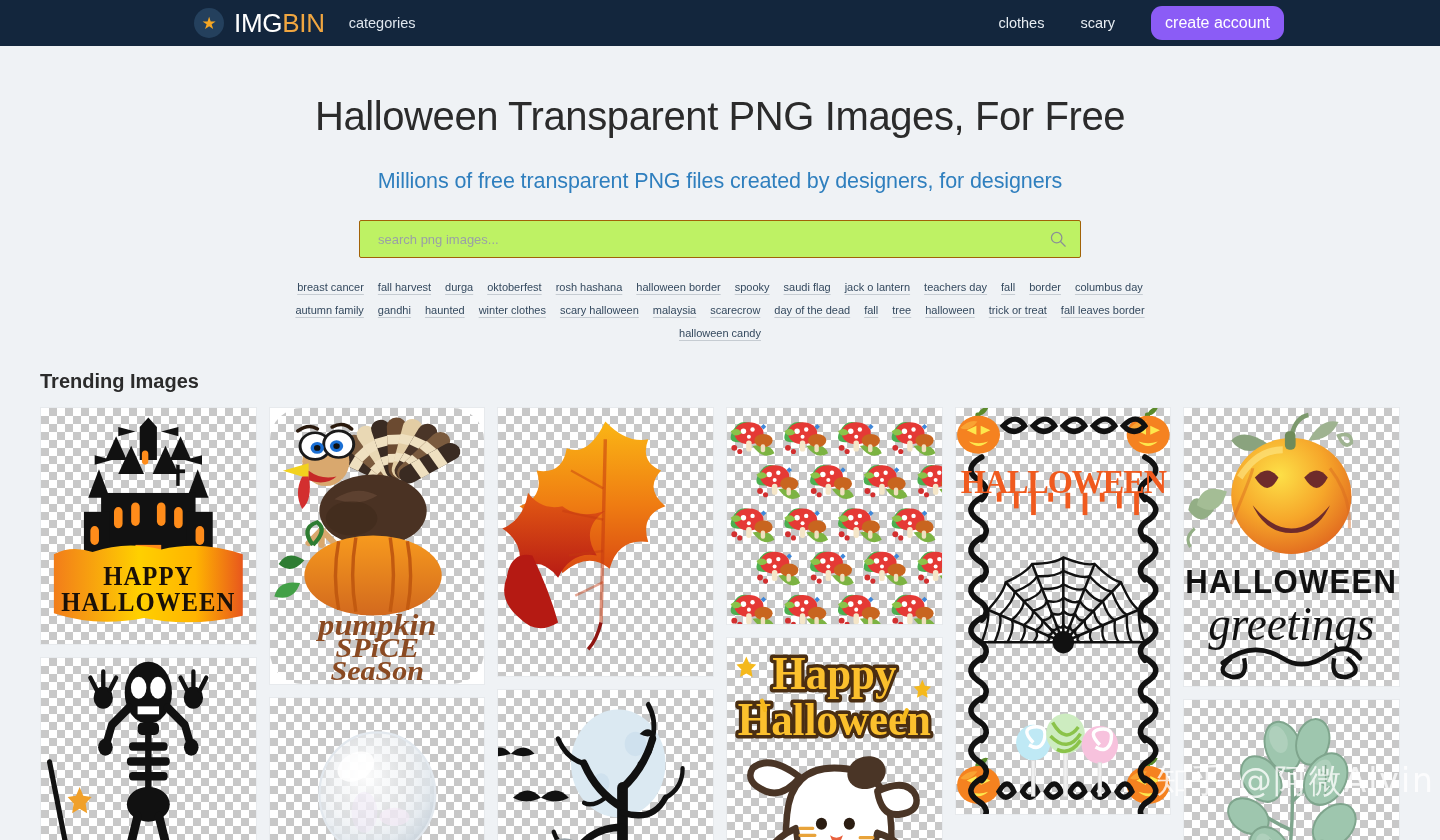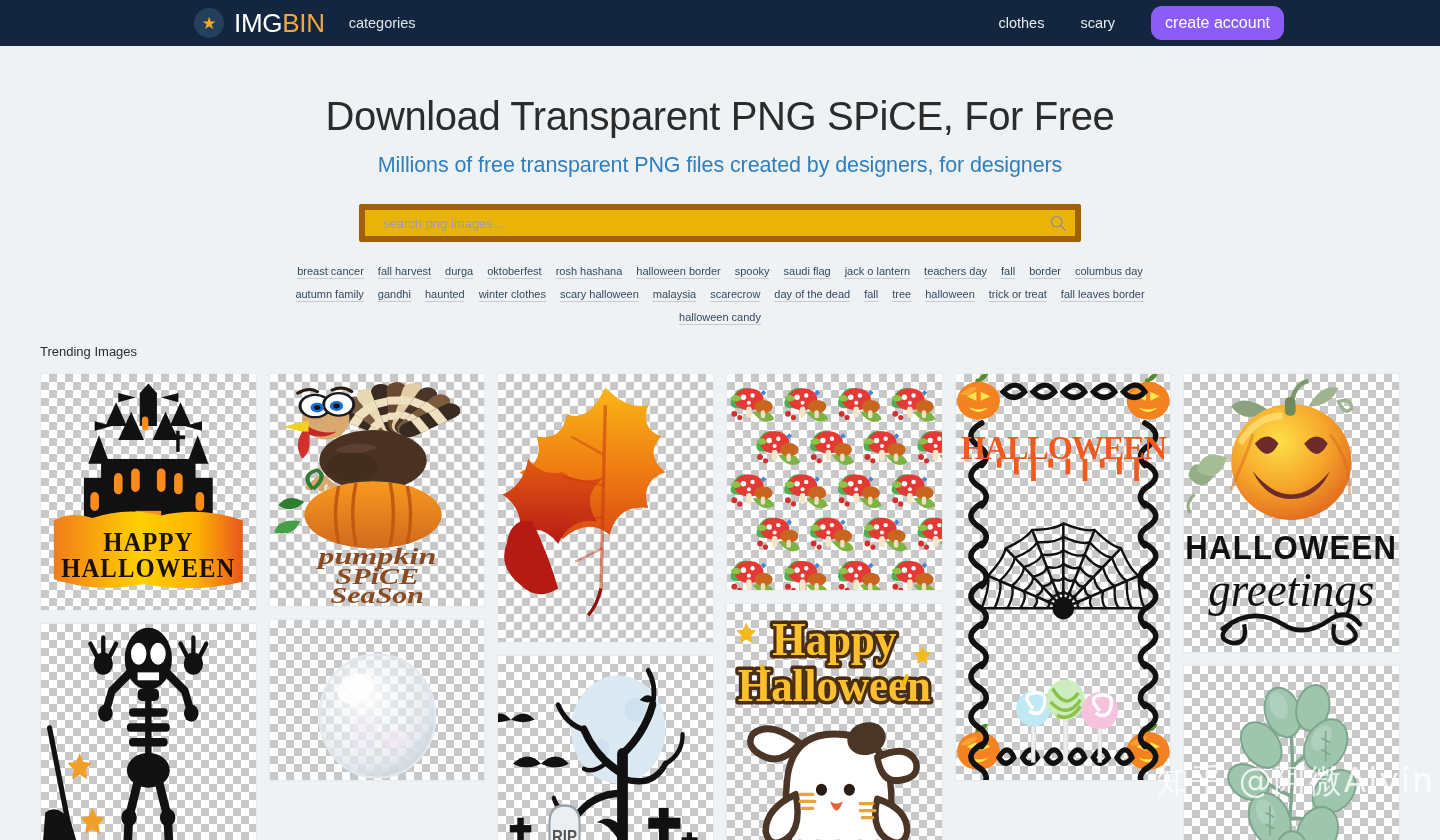--- a/index.html
+++ b/index.html
@@ -49,32 +49,32 @@
   }
 
   
   .hero { text-align: center; padding-top: 47px; }
   .hero h1 {
     font-size: 40px; font-weight: 400; color: #2b2b2b;
     letter-spacing: -0.4px; line-height: 1.15;
   }
   .hero h2 {
     font-size: 21.5px; font-weight: 400; color: #2f7fbe;
-    margin-top: 14px; letter-spacing: -0.1px;
+    margin-top: 30px; letter-spacing: -0.1px;
   }
 
   
   .search-wrap {
     width: 722px; margin: 26px auto 0;
     position: relative;
   }
   .search-input {
     width: 100%; height: 38px;
-    border: 6px solid #a16207; border-radius: 2px;
-    background: #eab308;
+    border: 1px solid #a16207; border-radius: 2px;
+    background: #bef264;
     padding: 0 42px 0 18px;
     font-size: 13px; color: #555;
     font-family: inherit;
     outline: none;
   }
   .search-input::placeholder { color: #9aa0a6; }
   .search-icon {
     position: absolute; right: 14px; top: 50%;
     transform: translateY(-50%);
     width: 18px; height: 18px;
@@ -92,22 +92,22 @@
     font-size: 11px; color: #34495e;
     text-decoration: underline;
     text-decoration-color: #c6ccd2;
     text-underline-offset: 3px;
     margin: 0 7px;
     cursor: pointer;
   }
 
   
   .section-title {
-    font-size: 13px; font-weight: 400; color: #2b2b2b;
-    margin: 16px 0 0 40px;
+    font-size: 20px; font-weight: 700; color: #2b2b2b;
+    margin: 26px 0 0 40px;
   }
 
   .masonry {
     margin: 14px 40px 0 40px;
     column-count: 6;
     column-gap: 12px;
   }
   .card {
     break-inside: avoid;
     margin-bottom: 12px;
@@ -154,21 +154,21 @@
   </div>
   <a class="nav-left-link">categories</a>
   <div class="nav-right">
     <a class="nav-link">clothes</a>
     <a class="nav-link">scary</a>
     <button class="btn-create">create account</button>
   </div>
 </div>
 
 <div class="hero">
-  <h1>Download Transparent PNG SPiCE, For Free</h1>
+  <h1>Halloween Transparent PNG Images, For Free</h1>
   <h2>Millions of free transparent PNG files created by designers, for designers</h2>
 </div>
 
 <div class="search-wrap">
   <input class="search-input" type="text" placeholder="search png images..." style="">
   <svg class="search-icon" viewBox="0 0 20 20">
     <circle cx="8.5" cy="8.5" r="5.8" fill="none" stroke="#8a9096" stroke-width="1.4"></circle>
     <line x1="12.8" y1="12.8" x2="18" y2="18" stroke="#8a9096" stroke-width="1.4" stroke-linecap="round"></line>
   </svg>
 </div>
@@ -256,21 +256,21 @@
     <g fill="#f0a02a">
       <path d="M18 52 l1.7 3.5 3.9 .5 -2.8 2.7 .7 3.9 -3.5 -1.8 -3.5 1.8 .7 -3.9 -2.8 -2.7 3.9 -.5 Z"></path>
       <path d="M24 74 l1.7 3.5 3.9 .5 -2.8 2.7 .7 3.9 -3.5 -1.8 -3.5 1.8 .7 -3.9 -2.8 -2.7 3.9 -.5 Z"></path>
       <path d="M30 93 l1.7 3.5 3.9 .5 -2.8 2.7 .7 3.9 -3.5 -1.8 -3.5 1.8 .7 -3.9 -2.8 -2.7 3.9 -.5 Z"></path>
       <path d="M88 93 l1.7 3.5 3.9 .5 -2.8 2.7 .7 3.9 -3.5 -1.8 -3.5 1.8 .7 -3.9 -2.8 -2.7 3.9 -.5 Z"></path>
     </g>
   </svg>
       </div>
     </div>
     <div class="card" title="Turkey on pumpkin with pumpkin spice season lettering">
-      <div class="thumb" style="height: 232px;">
+      <div class="thumb" style="height: 276px; border-radius: 32px;">
         <svg viewBox="0 0 100 145" preserveAspectRatio="none">
     <g transform="translate(0,2)">
       <g transform="translate(60,36) rotate(-62)">
               <rect x="-4.6" y="-33" width="9.2" height="32" rx="4.6" fill="#3a2b22"></rect>
               <rect x="-4.6" y="-24" width="9.2" height="5" fill="#efe0c0"></rect>
               <rect x="-4.6" y="-14" width="9.2" height="4.6" fill="#efe0c0"></rect>
             </g>
             <g transform="translate(60,36) rotate(-47)">
               <rect x="-4.6" y="-33" width="9.2" height="32" rx="4.6" fill="#7b5b3e"></rect>
               <rect x="-4.6" y="-24" width="9.2" height="5" fill="#efe0c0"></rect>

